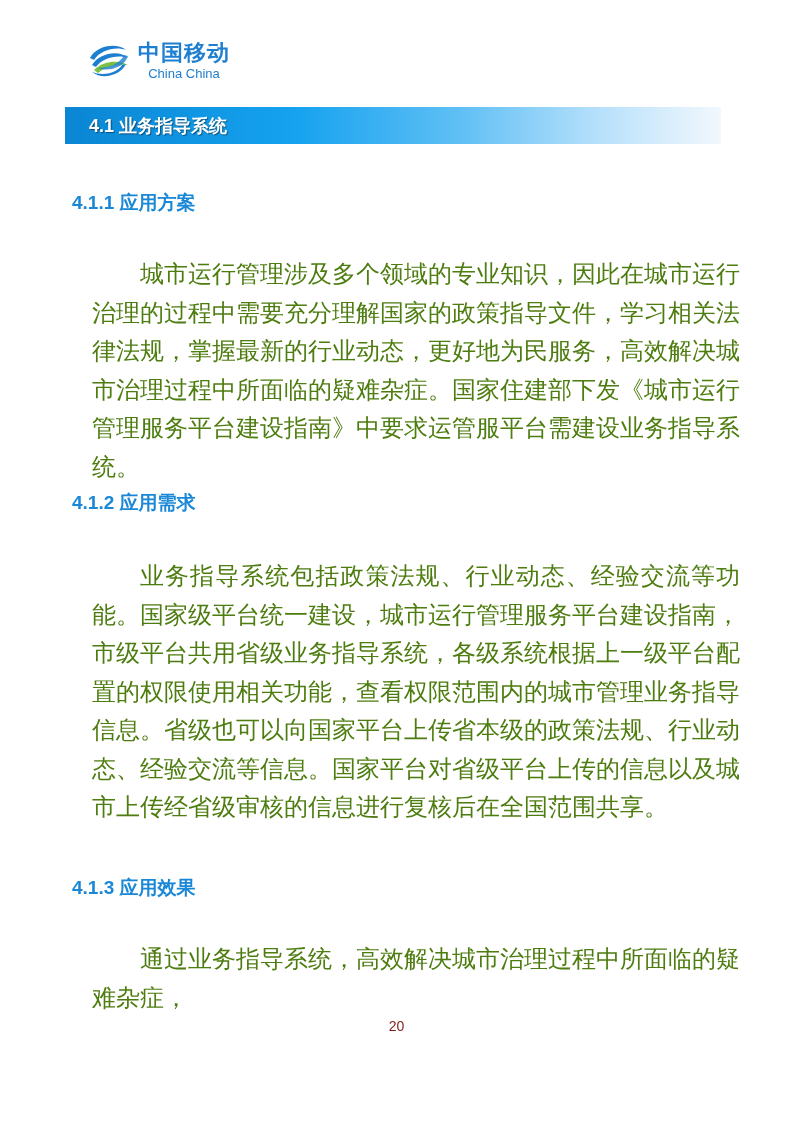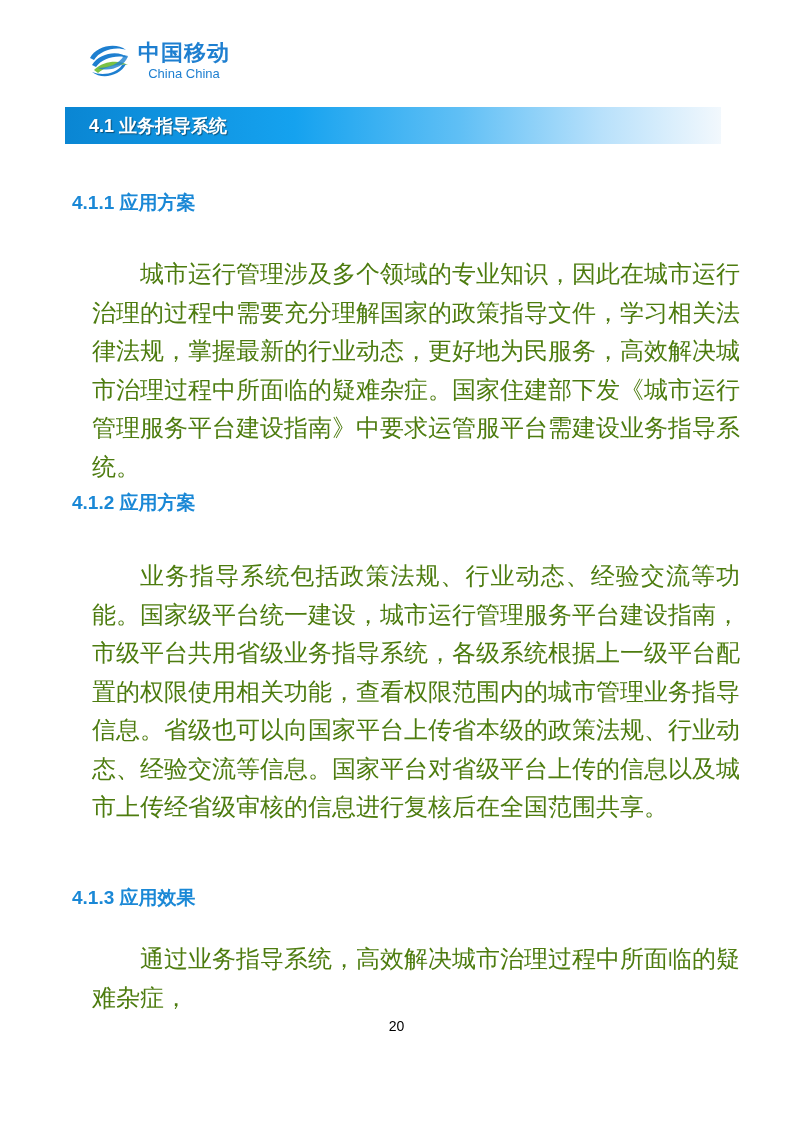--- a/index.html
+++ b/index.html
@@ -14,21 +14,21 @@
     background:linear-gradient(90deg,#0a86d3 0%,#15a2ef 35%,#5fbff5 60%,#b9e1fb 82%,#f2f8fd 100%);
     display:flex; align-items:center; }
   .section-bar span { color:#ffffff; font-size:18px; font-weight:bold; padding-left:24px;
     text-shadow:1px 1px 1px rgba(0,0,0,0.45); font-family:"Liberation Sans","DejaVu Sans",sans-serif; }
   .sub-heading { position:absolute; left:72px; color:#1a88d6; font-size:19px; font-weight:bold;
     font-family:"Liberation Sans","DejaVu Sans",sans-serif; }
   .para { position:absolute; left:72px; width:648px; font-size:24px; line-height:38.5px;
     color:#4d7c0f; text-align:justify;margin-left:20px; }
   .para p { margin:0; text-indent:2em; }
   .page-num { position:absolute; top:1018px; left:0; width:793px; text-align:center; font-size:14px;
-    color:#000000; font-family:"Liberation Sans",sans-serif; }
+    color:#7f1d1d; font-family:"Liberation Sans",sans-serif; }
 </style>
 </head>
 <body>
 
 <div class="logo">
   <svg viewBox="0 0 46 46">
     <path d="M4 20 C10 8, 30 4, 40 12 C30 8, 14 12, 8 22 Z" fill="#1e7fd0"></path>
     <path d="M6 27 C14 14, 34 12, 42 20 C32 16, 16 20, 10 29 Z" fill="#1e7fd0"></path>
     <path d="M8 32 C18 22, 34 22, 42 27 C32 26, 20 28, 12 35 Z" fill="#7ac143"></path>
     <path d="M40 26 C34 38, 16 42, 6 34 C16 38, 30 36, 36 27 Z" fill="#1e7fd0"></path>
@@ -42,23 +42,23 @@
 
 <div class="section-bar">
   <span>4.1  业务指导系统</span>
 </div>
 
 <div class="sub-heading" style="top:190px;">4.1.1  应用方案</div>
 <div class="para" style="top:255px;">
   <p>城市运行管理涉及多个领域的专业知识，因此在城市运行治理的过程中需要充分理解国家的政策指导文件，学习相关法律法规，掌握最新的行业动态，更好地为民服务，高效解决城市治理过程中所面临的疑难杂症。国家住建部下发《城市运行管理服务平台建设指南》中要求运管服平台需建设业务指导系统。</p>
 </div>
 
-<div class="sub-heading" style="top:490px;">4.1.2  应用方案</div>
+<div class="sub-heading" style="top:490px;">4.1.2  应用需求</div>
 <div class="para" style="top:557px;">
   <p>业务指导系统包括政策法规、行业动态、经验交流等功能。国家级平台统一建设，城市运行管理服务平台建设指南，市级平台共用省级业务指导系统，各级系统根据上一级平台配置的权限使用相关功能，查看权限范围内的城市管理业务指导信息。省级也可以向国家平台上传省本级的政策法规、行业动态、经验交流等信息。国家平台对省级平台上传的信息以及城市上传经省级审核的信息进行复核后在全国范围共享。</p>
 </div>
 
-<div class="sub-heading" style="top:875px;margin-top:10px;">4.1.3  应用效果</div>
+<div class="sub-heading" style="top:875px;">4.1.3  应用效果</div>
 <div class="para" style="top:940px;">
   <p>通过业务指导系统，高效解决城市治理过程中所面临的疑难杂症，</p>
 </div>
 
 <div class="page-num">20</div>
 
 </body></html>

